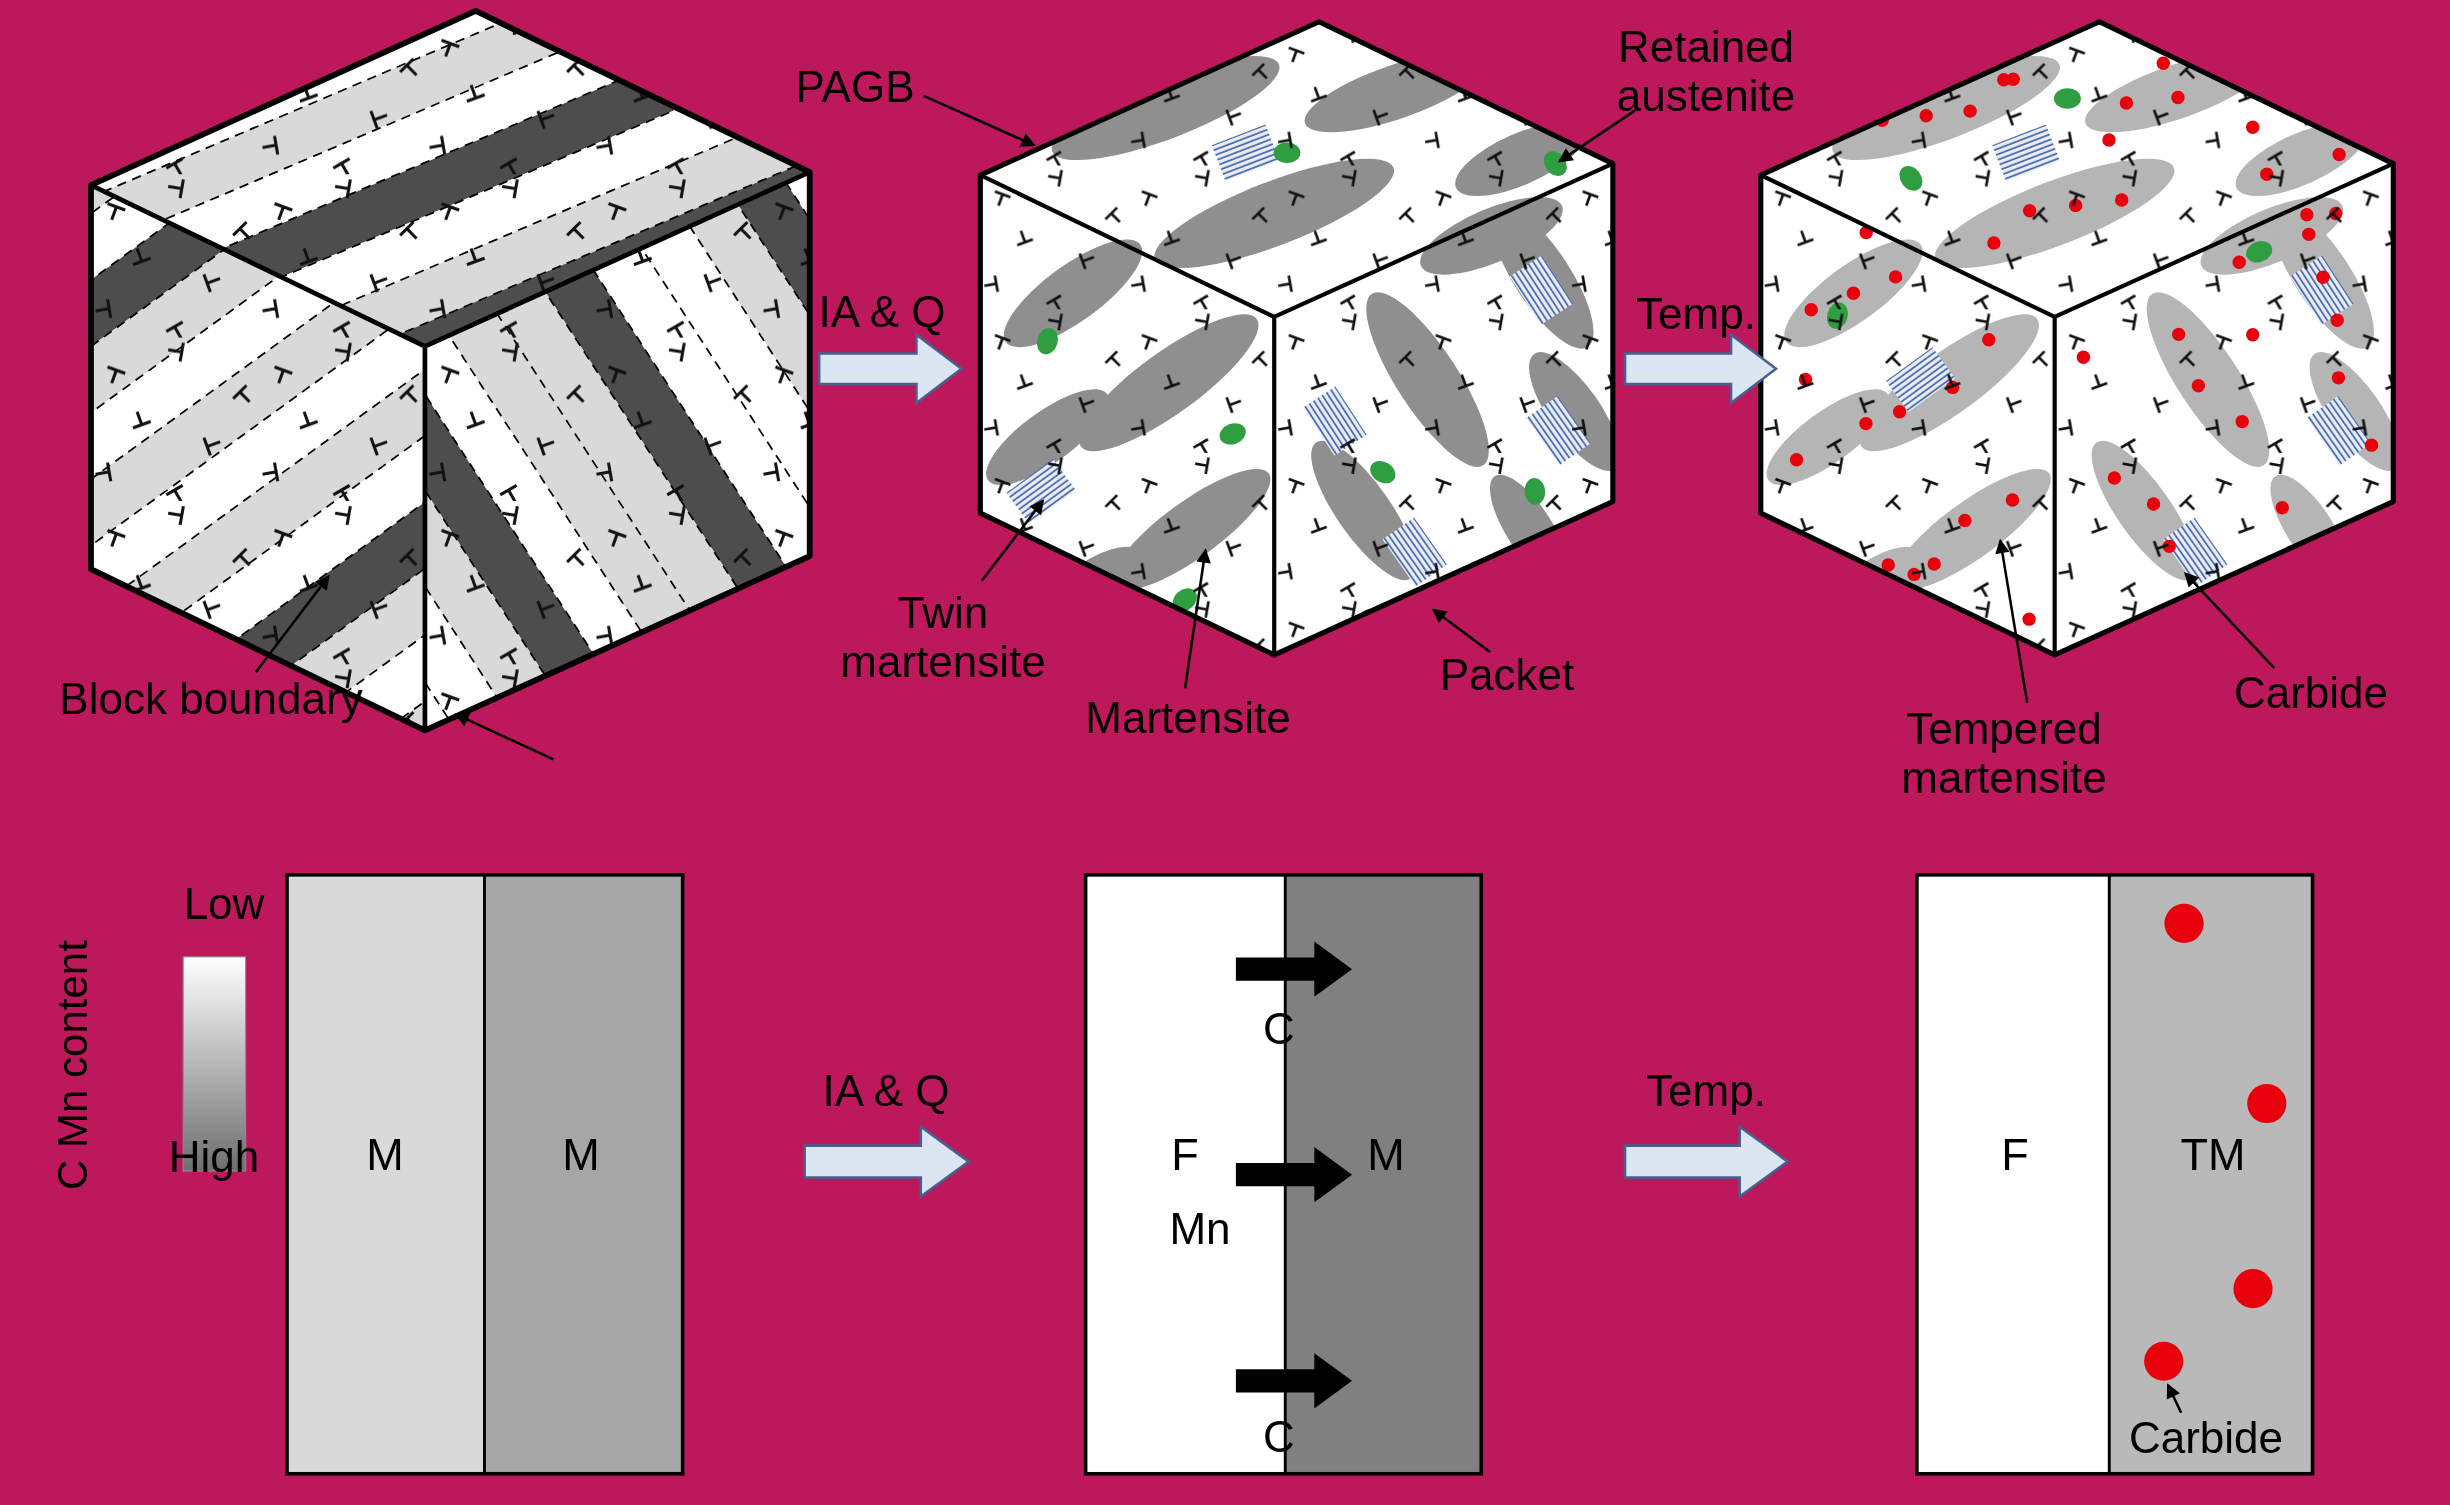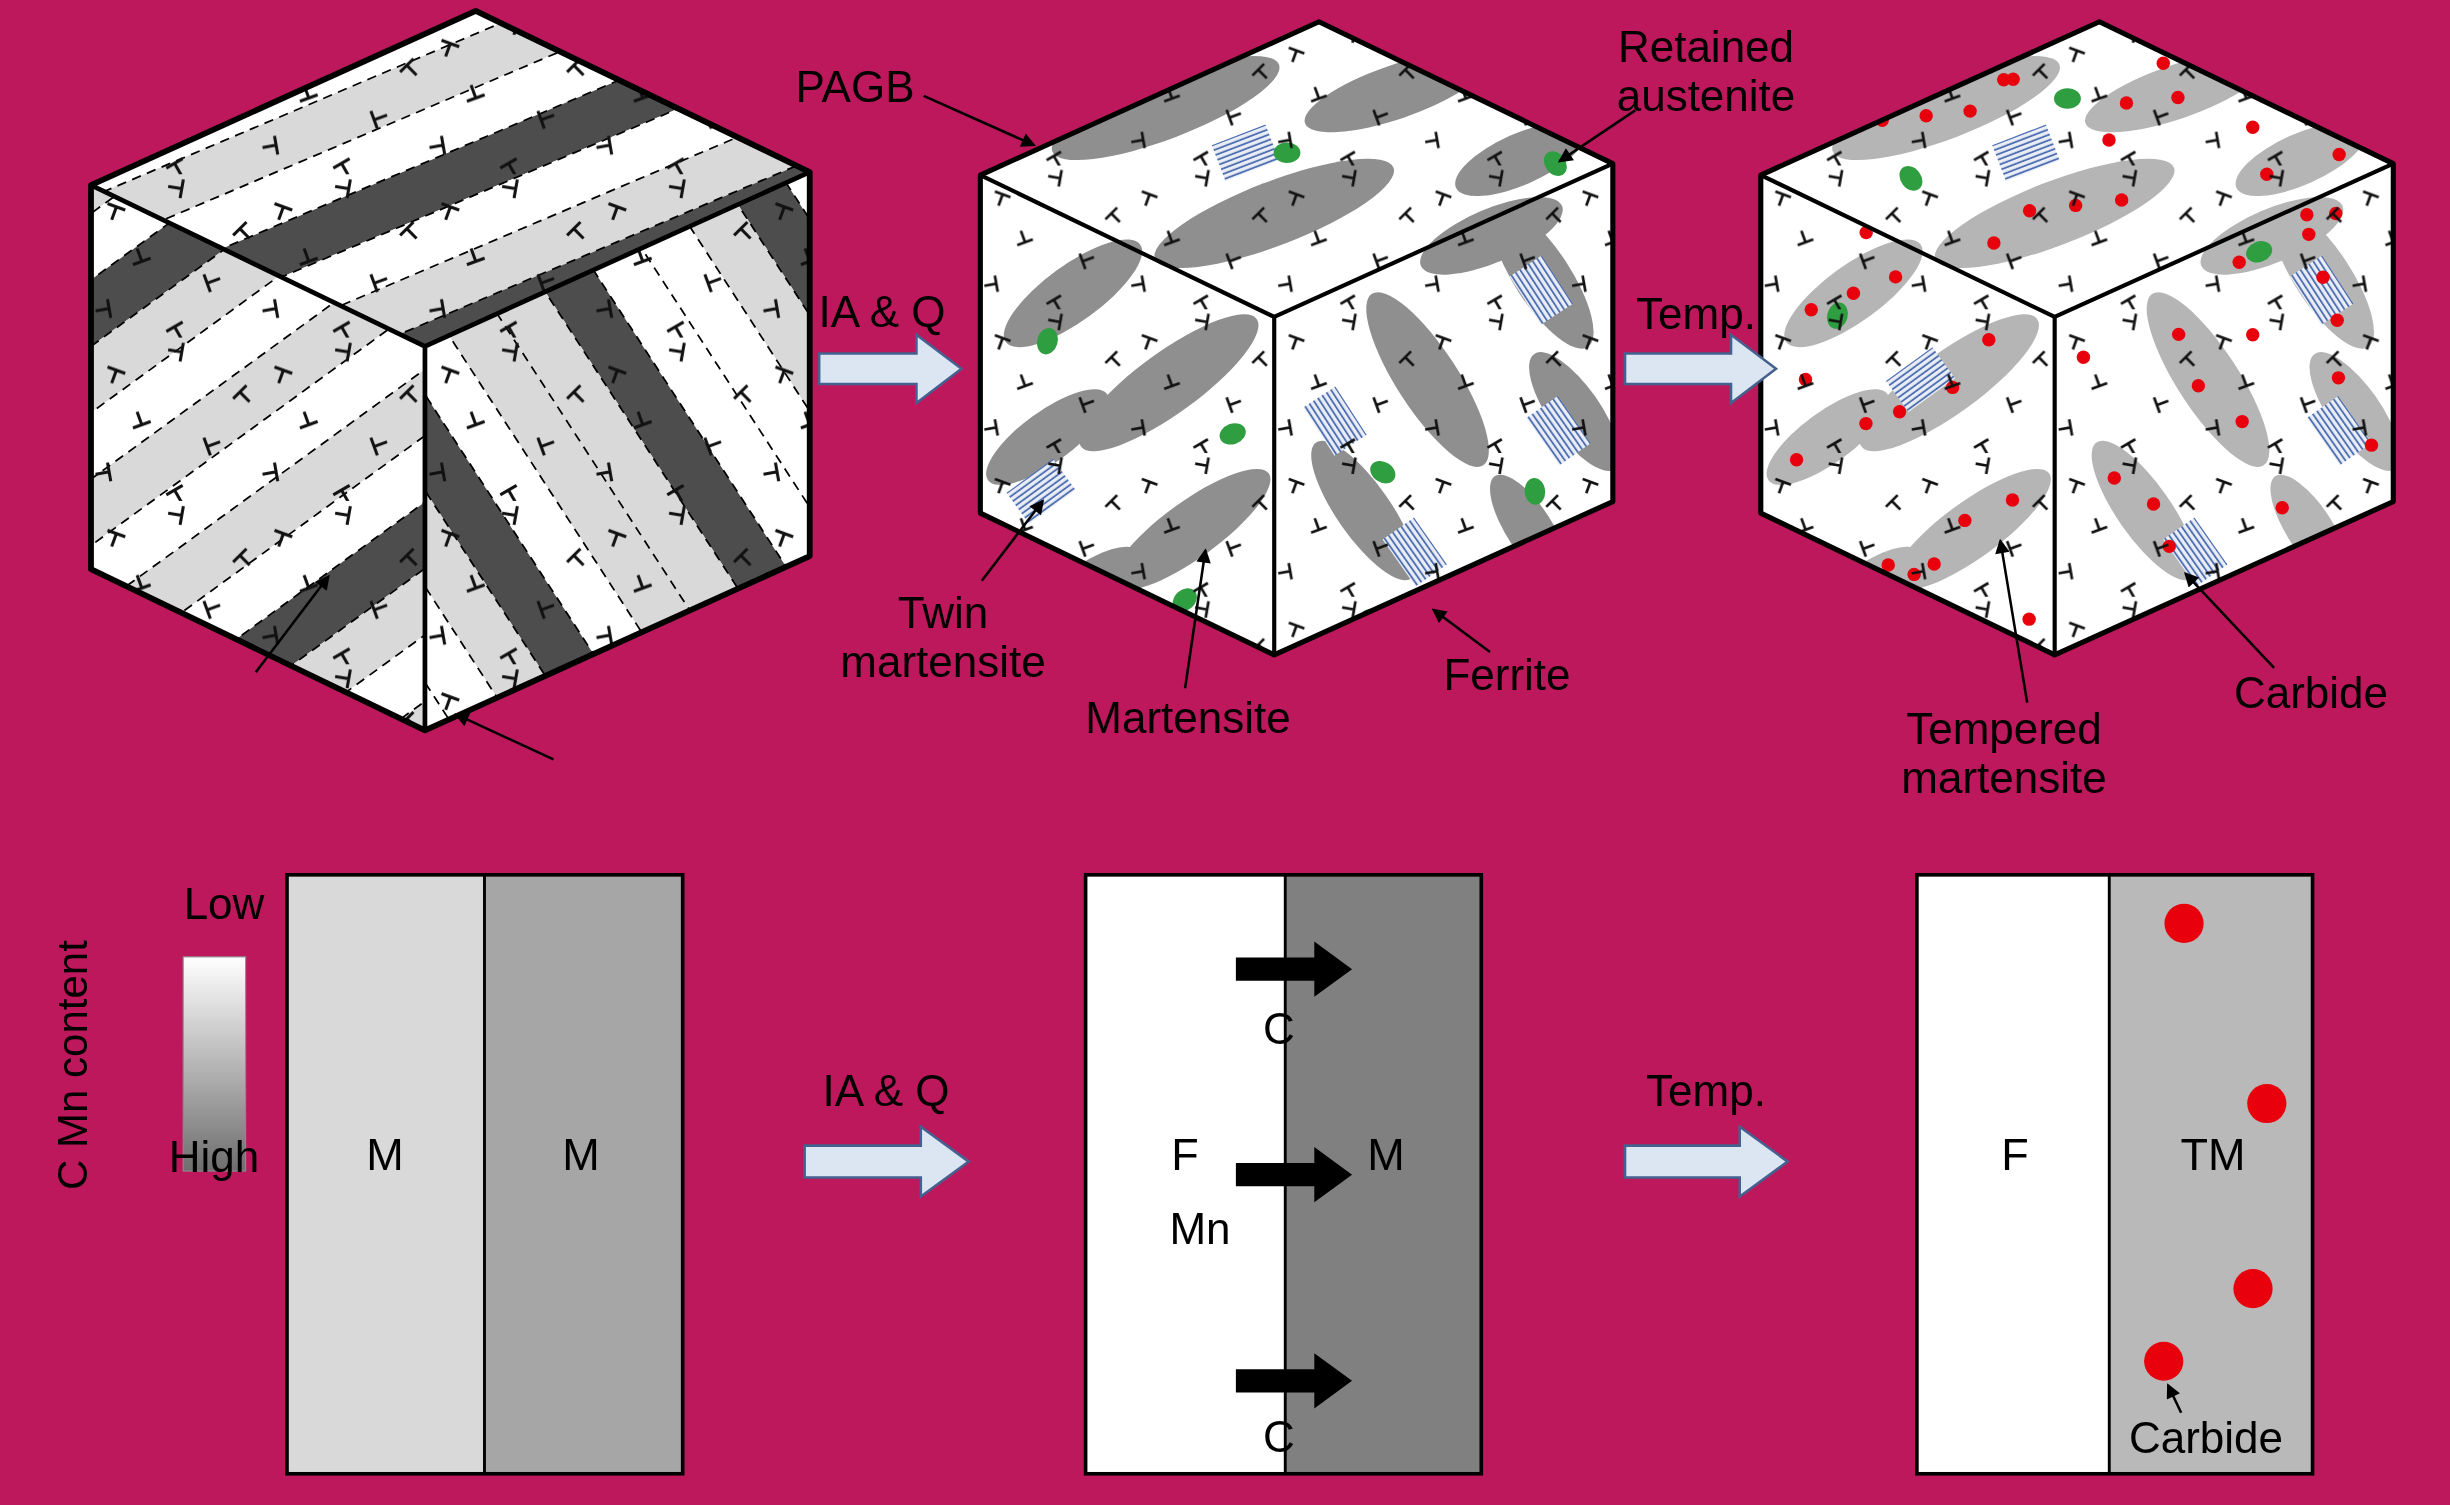--- a/index.html
+++ b/index.html
@@ -326,23 +326,24 @@
       <line x1="3132" y1="920" x2="3010" y2="790" stroke="#000" stroke-width="3.5" marker-end="url(#mArr)"></line>
       <line x1="352" y1="926" x2="452" y2="794" stroke="#000" stroke-width="3.5" marker-end="url(#mArr)"></line>
       <line x1="762" y1="1046" x2="628" y2="984" stroke="#000" stroke-width="3.5" marker-end="url(#mArr)"></line>
       <line x1="3004" y1="1946" x2="2986" y2="1908" stroke="#000" stroke-width="3.5" marker-end="url(#mArr)"></line>
     </svg>
 
   <div class="lbl" style="left:855px;top:62px">PAGB</div>
   <div class="lbl wrap" style="left:943px;top:588px;width:247px">Twin martensite</div>
   <div class="lbl wrap" style="left:1706px;top:22px;width:247px">Retained austenite</div>
   <div class="lbl" style="left:1188px;top:693px">Martensite</div>
-  <div class="lbl" style="left:1507px;top:650px">Ferrite</div>
+  <div class="lbl" style="left:1507px;top:650px">Packet</div>
   <div class="lbl wrap" style="left:2004px;top:704px;width:320px">Tempered martensite</div>
   <div class="lbl" style="left:2311px;top:668px">Carbide</div>
+  <div class="lbl" style="left:211px;top:674px">Block boundary</div>
   <div class="lbl" style="left:882px;top:287px">IA &amp; Q</div>
   <div class="lbl" style="left:1696px;top:289px">Temp.</div>
 
   <div class="lbl" style="left:224px;top:879px">Low</div>
   <div class="lbl" style="left:214px;top:1132px">High</div>
   <div class="lbl vlabel" style="left:73px;top:1065px">C Mn content</div>
 
   <div class="lbl big" style="left:385px;top:1130px">M</div>
   <div class="lbl big" style="left:581px;top:1130px">M</div>
 

